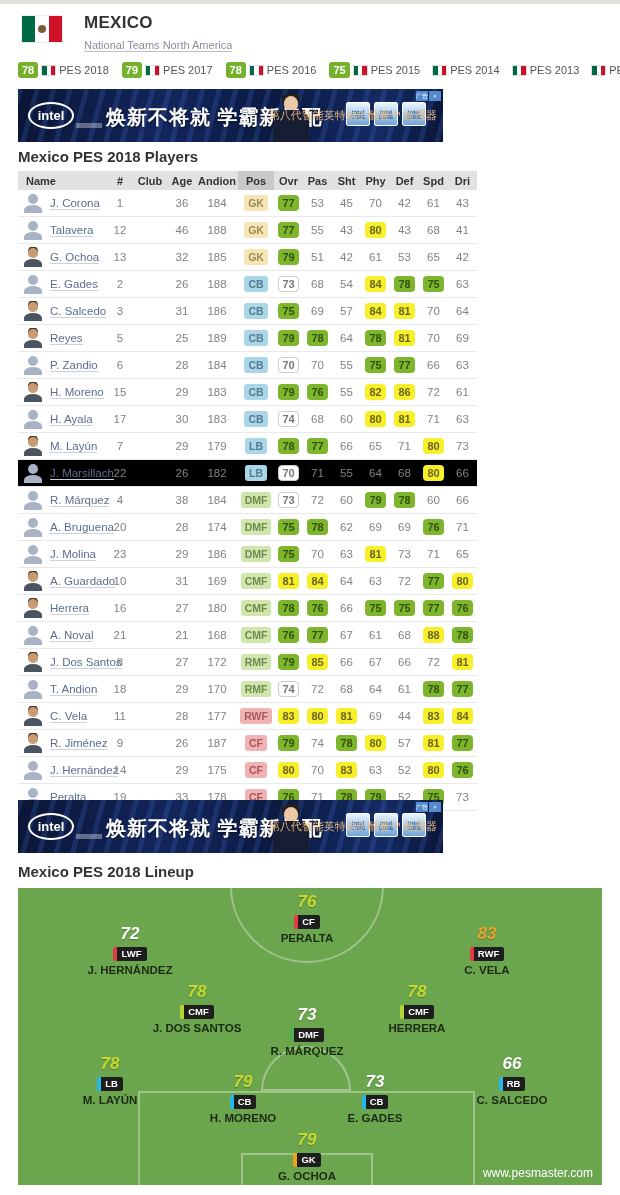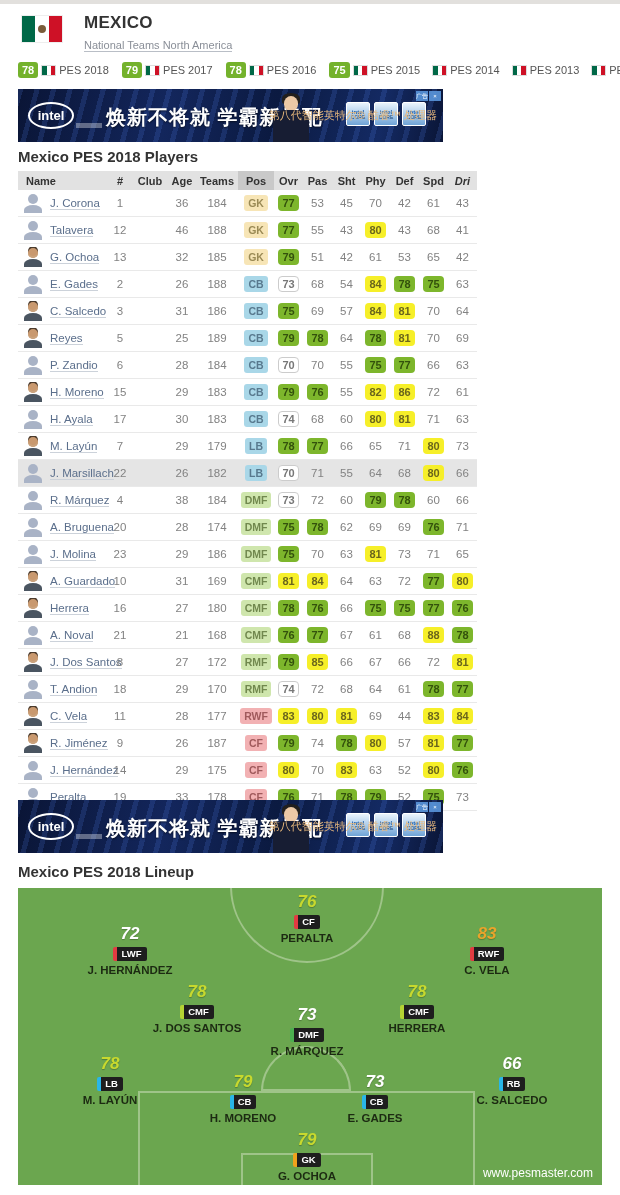--- a/index.html
+++ b/index.html
@@ -53,21 +53,21 @@
 
   
   .section-heading { position:absolute; left:18px; font-size:15px; font-weight:bold; color:#333; }
 
   
   table.players { position:absolute; top:171px; left:18px; width:459px; border-collapse:collapse; table-layout:fixed; }
   table.players th { background:#e2e2e2; font-size:11px; font-weight:bold; color:#333; height:19px; padding:2px 2px; text-align:center; }
   table.players th.c-name { text-align:left; padding-left:8px; }
   table.players th.sorted { background:#c9c9c9; }
   table.players td { height:26px; border-bottom:1px solid #e9e9e9; font-size:11.5px; color:#828282; text-align:center; padding:0 1px; }
-  table.players tr.hl td { background:#e5e5e5; }
+  table.players tr.hl td { background:#000000; }
   .name-cell { display:flex; align-items:center; gap:7px; padding-left:4px; height:26px; }
   .avatar { position:relative; width:20px; height:20px; flex:0 0 20px; overflow:hidden; }
   .avatar .head { position:absolute; left:5px; top:1px; width:10px; height:10px; border-radius:50%; background:#a9b3c6; }
   .avatar .shoulders { position:absolute; left:1px; top:12px; width:18px; height:10px; border-radius:50% 50% 0 0; background:#a9b3c6; }
   .avatar.photo .head { background:#c9996f; box-shadow:inset 0 -2px 0 #caa27c, 0 -2px 0 0 #4a3a2c; }
   .avatar.photo .shoulders { background:#4a5561; }
   .pname-link { font-size:11.5px; color:#5b6f8c; text-decoration:none; border-bottom:1px solid #ccd2da; white-space:nowrap; cursor:pointer; }
   .pos-badge { display:inline-block; min-width:22px; padding:2px 4px; border-radius:3px; font-size:10.5px; font-weight:bold; }
   .pos-gk  { background:#f7e5b6; color:#9a8a55; }
   .pos-def { background:#a9d7e8; color:#58798e; }
@@ -206,29 +206,29 @@
 
 <div class="section-heading" style="top:148px">Mexico PES 2018 Players</div>
 
 <table class="players">
   <thead>
       <tr id="thead-row">
         <th class="c-name" style="width: 90px;">Name</th>
         <th style="width: 24px;">#</th>
         <th style="width: 36px;">Club</th>
         <th style="width: 28px;">Age</th>
-        <th style="width: 42px;">Teams</th>
+        <th style="width: 42px;">Andion</th>
         <th class="sorted" style="width: 36px;">Pos</th>
         <th style="width: 29px;">Ovr</th>
         <th style="width: 29px;">Pas</th>
         <th style="width: 29px;">Sht</th>
         <th style="width: 29px;">Phy</th>
         <th style="width: 29px;">Def</th>
         <th style="width: 29px;">Spd</th>
-        <th style="width: 29px; font-style: italic;">Dri</th>
+        <th style="width: 29px;">Dri</th>
       </tr>
     </thead>
   <tbody id="tbody">
       <tr>
         <td>
           <div class="name-cell">
             <div class="avatar">
               <div class="head"></div>
               <div class="shoulders"></div>
             </div>

